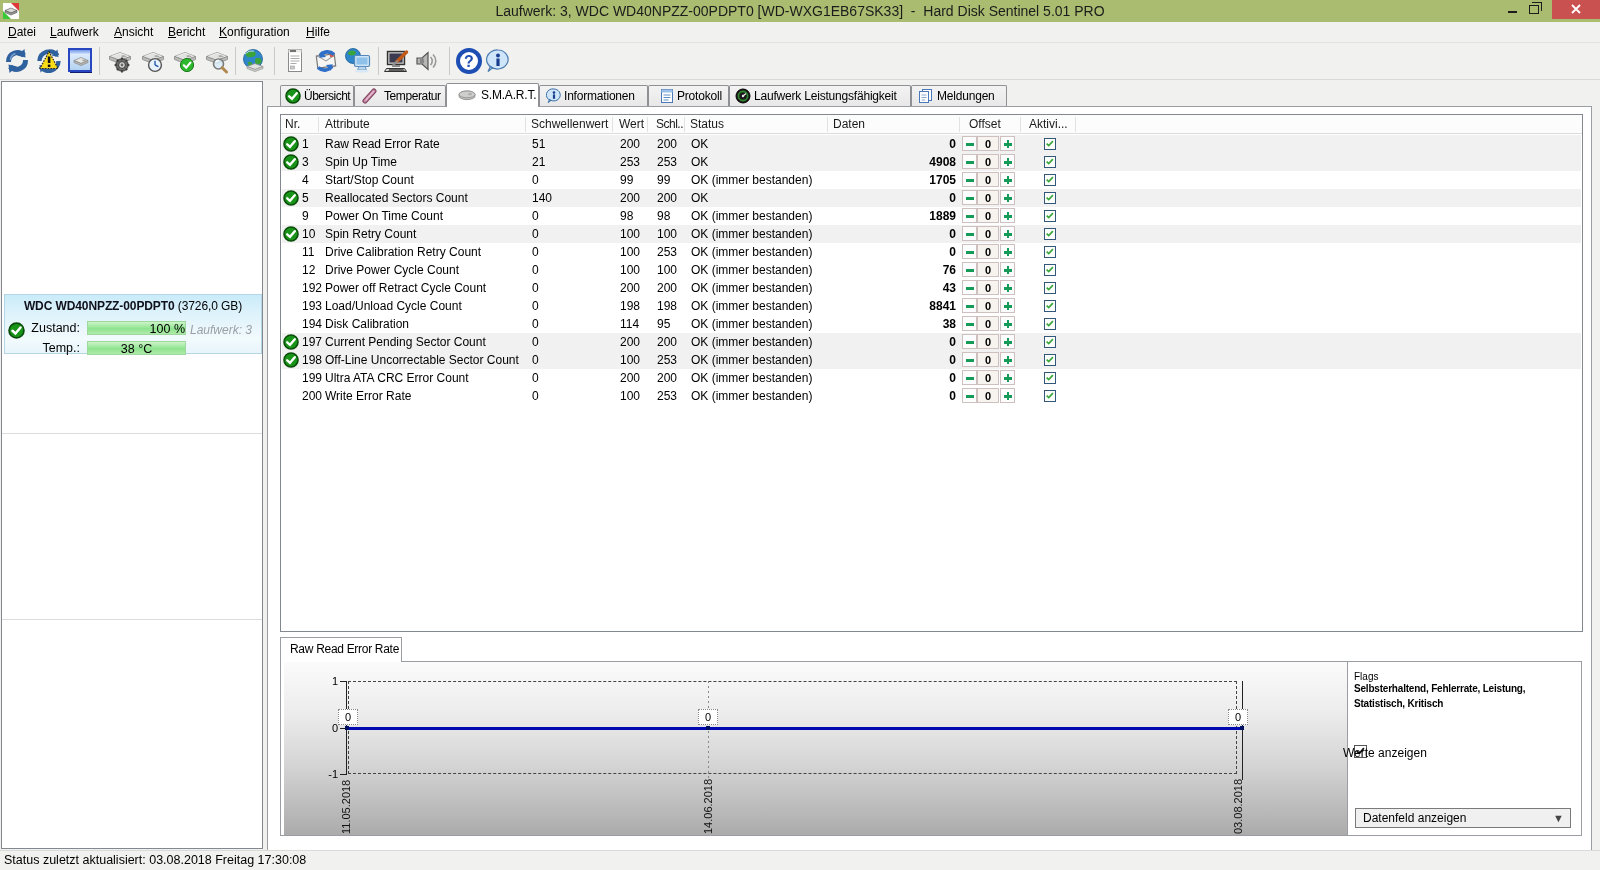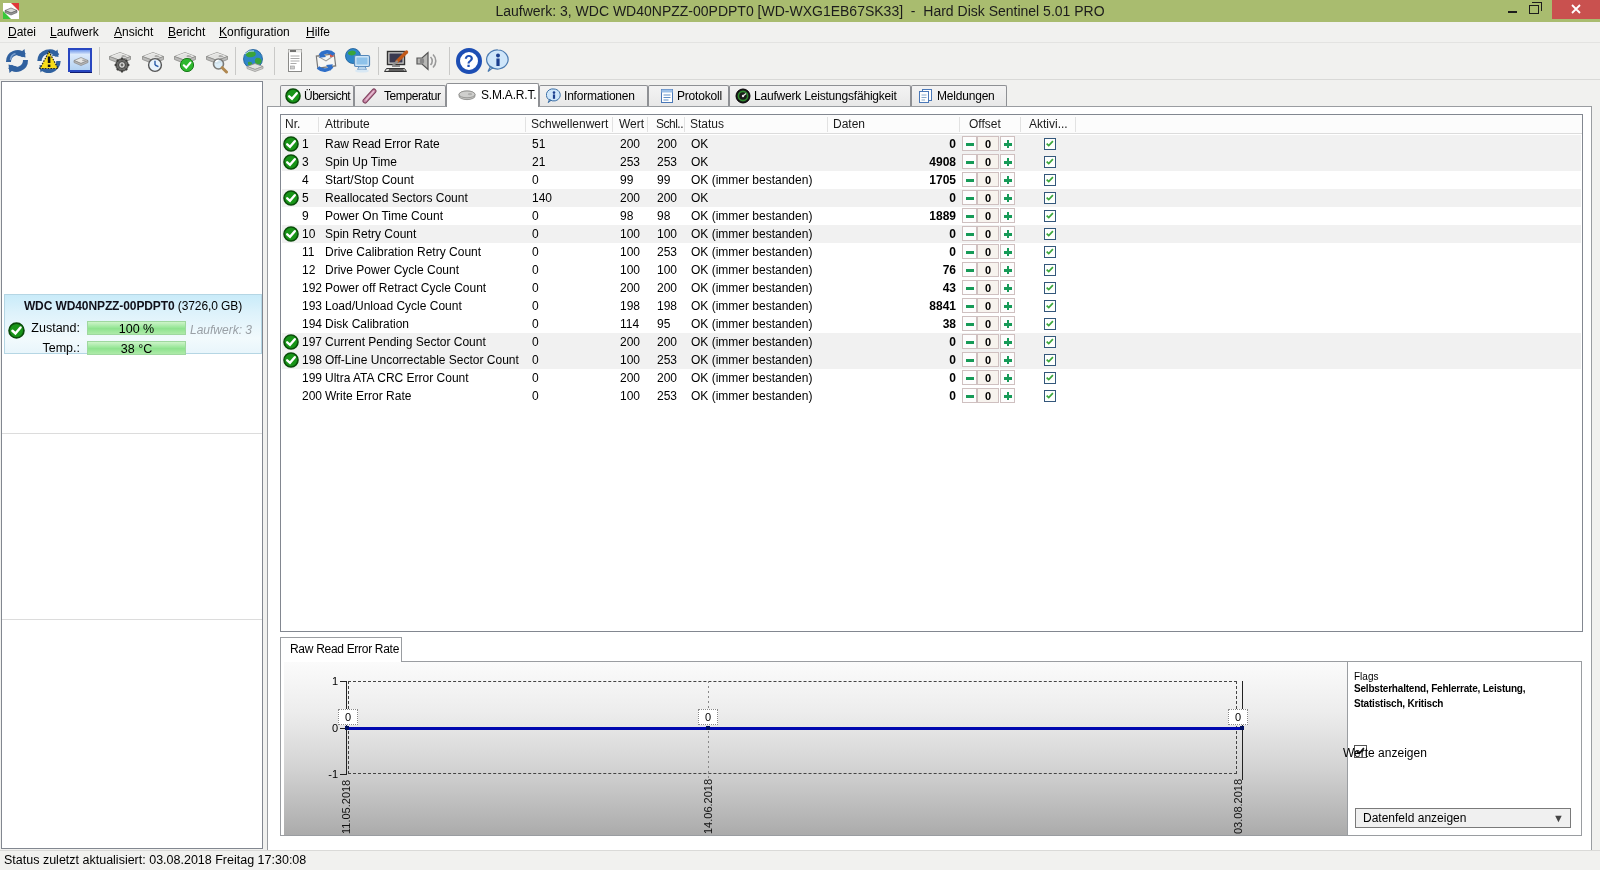--- a/index.html
+++ b/index.html
@@ -258,21 +258,21 @@
     <div class="tbsep" style="left:449px"></div>
   </div>
 <div id="leftpanel">
   <div id="drivecard">
     <svg style="position:absolute;left:3px;top:27px;width:17px;height:17px" viewBox="0 0 16 16">
         <circle cx="8" cy="8" r="7" fill="#189518" stroke="#0a4d0a" stroke-width="1.6"></circle>
         <path d="M4.2 8.3 L7 10.8 L11.8 5.2" stroke="#fff" stroke-width="2.4" fill="none" stroke-linecap="round"></path>
       </svg>
       <div id="dctitle"><b>WDC WD40NPZZ-00PDPT0</b> (3726,0 GB)</div>
     <div class="dclabel" style="top:26px; left:0;">Zustand:</div>
-    <div class="dcbar" style="top:26px;">100 %</div>
+    <div class="dcbar" style="top:26px;text-align:right;">100 %</div>
     <div id="dcdrive">Laufwerk: 3</div>
     <div class="dclabel" style="top:46px; left:0;">Temp.:</div>
     <div class="dcbar" style="top:46px;">38 °C</div>
   </div>
   <div style="position:absolute;left:0;top:351px;width:260px;height:1px;background:#dcdcdc"></div>
   <div style="position:absolute;left:0;top:537px;width:260px;height:1px;background:#dcdcdc"></div>
 </div>
 <div id="tabpage"></div>
 <div id="tabsrow">
     <div class="tab" style="left:280px;width:74px">

